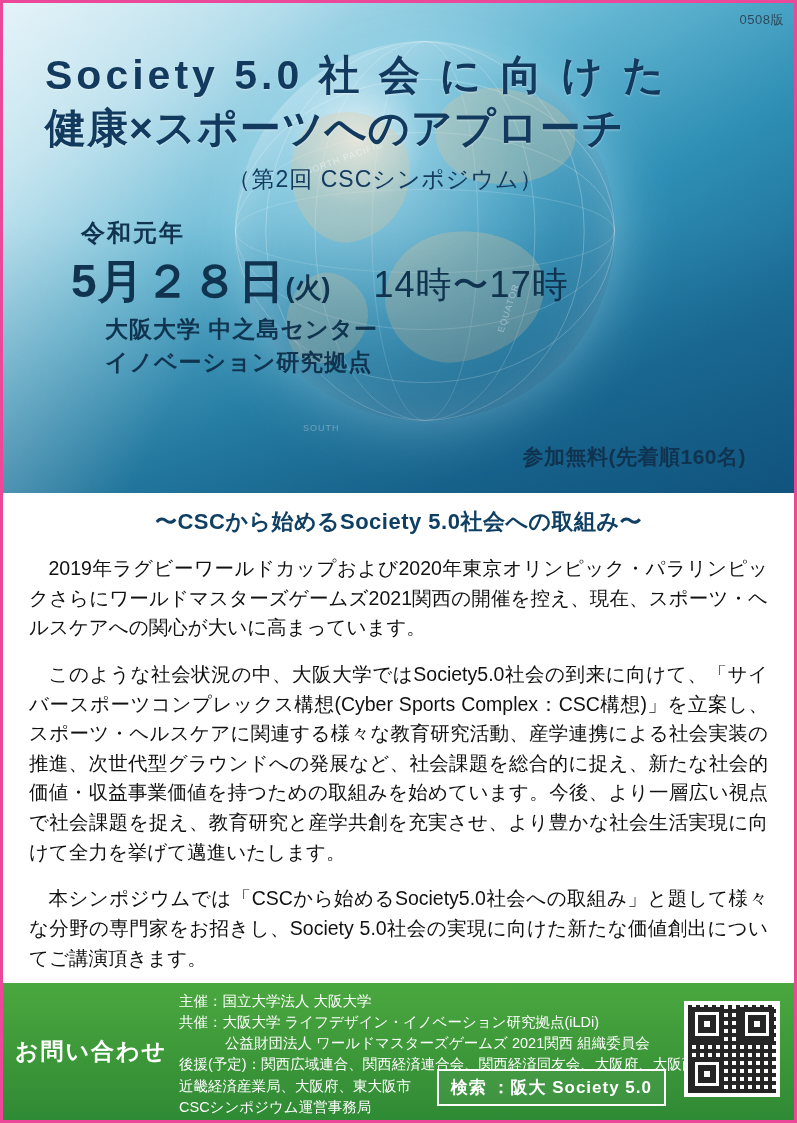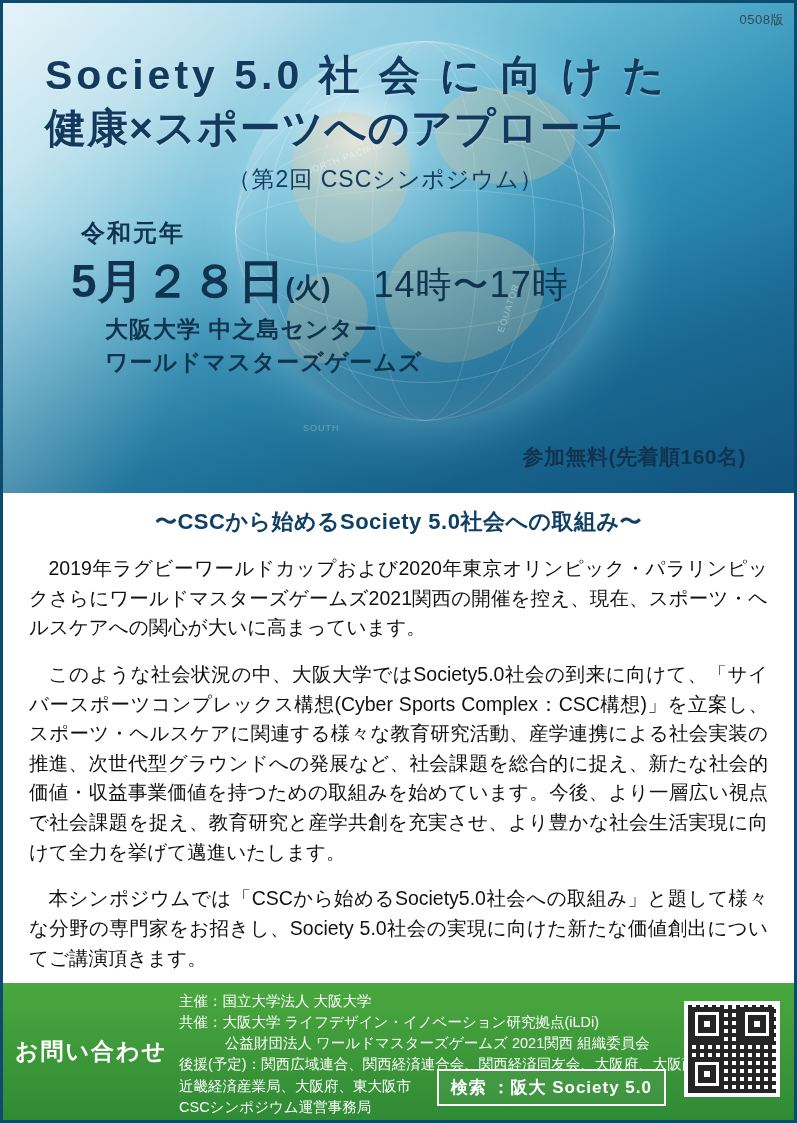--- a/index.html
+++ b/index.html
@@ -11,21 +11,21 @@
     height: 1123px;
     font-family: "Liberation Sans", sans-serif;
     background: #ffffff;
     overflow: hidden;
   }
   .poster {
     position: relative;
     width: 797px;
     height: 1123px;
     box-sizing: border-box;
-    border: 3px solid #0c4a6e;
+    border: 3px solid #ec4899;
     background: #ffffff;
     overflow: hidden;
   }
 
   
   .hero {
     position: relative;
     height: 490px;
     overflow: hidden;
     background:
@@ -310,21 +310,21 @@
           <span class="big-date unit">月</span>
           <span class="big-date">２８</span>
           <span class="big-date unit">日</span>
           <span class="weekday">(火)</span>
           <span class="time">14時〜17時</span>
         </div>
       </div>
 
       <div class="venue">
         <div>大阪大学 中之島センター</div>
-        <div>ワールドマスターズゲームズ</div>
+        <div>イノベーション研究拠点</div>
       </div>
     </div>
 
     <div class="fee">参加無料(先着順160名)</div>
   </div>
 
   <div class="body-area">
     <div class="lead">〜CSCから始めるSociety 5.0社会への取組み〜</div>
     <p class="para indent">2019年ラグビーワールドカップおよび2020年東京オリンピック・パラリンピックさらにワールドマスターズゲームズ2021関西の開催を控え、現在、スポーツ・ヘルスケアへの関心が大いに高まっています。</p>
     <p class="para indent">このような社会状況の中、大阪大学ではSociety5.0社会の到来に向けて、「サイバースポーツコンプレックス構想(Cyber Sports Complex：CSC構想)」を立案し、スポーツ・ヘルスケアに関連する様々な教育研究活動、産学連携による社会実装の推進、次世代型グラウンドへの発展など、社会課題を総合的に捉え、新たな社会的価値・収益事業価値を持つための取組みを始めています。今後、より一層広い視点で社会課題を捉え、教育研究と産学共創を充実させ、より豊かな社会生活実現に向けて全力を挙げて邁進いたします。</p>

